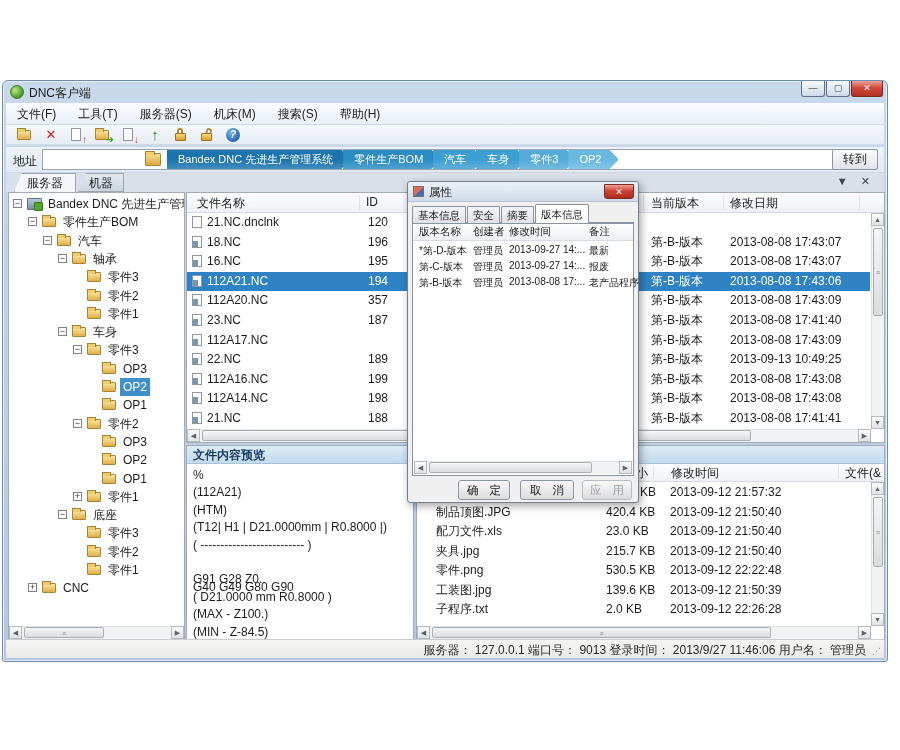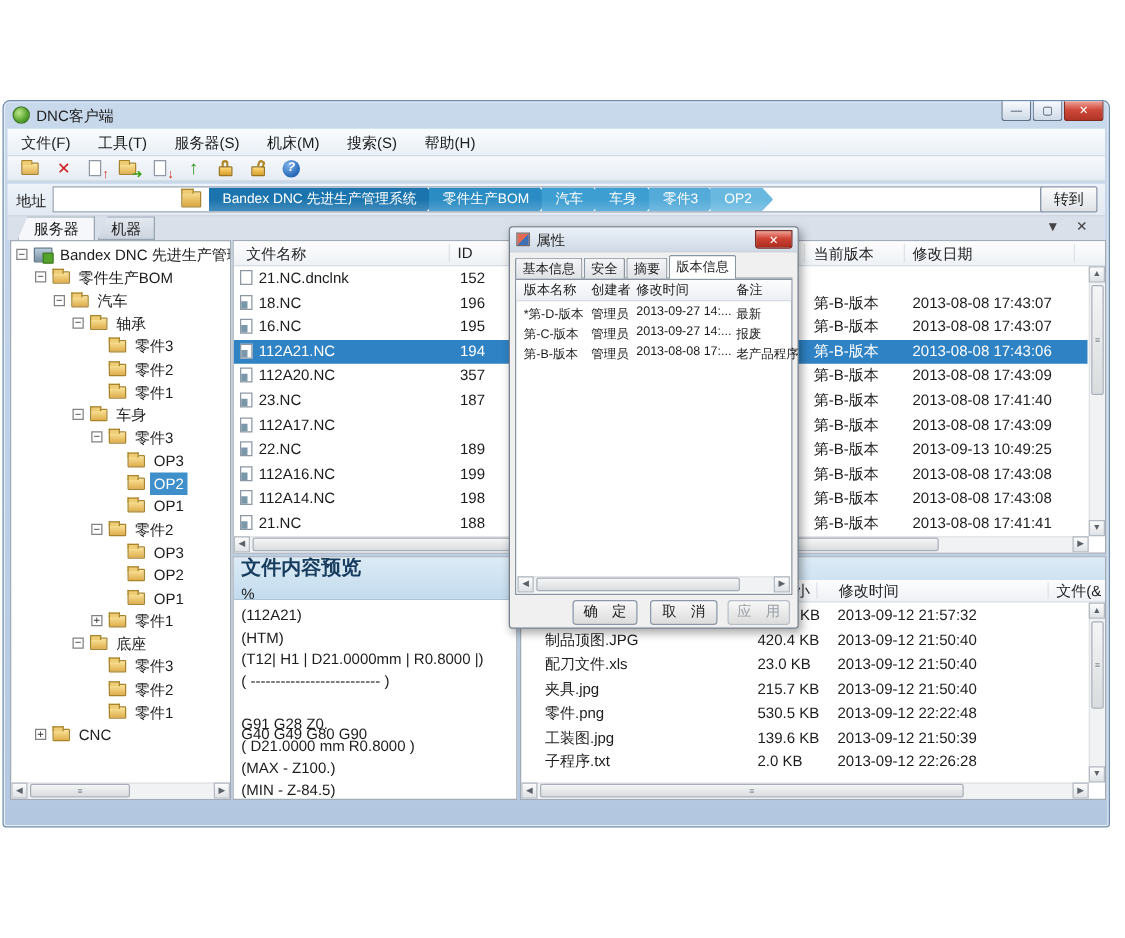--- a/index.html
+++ b/index.html
@@ -95,22 +95,22 @@
 
   .lv-head{position:absolute;left:0;right:0;top:0;height:20px;font-size:12px;color:#222;
       background:linear-gradient(#fdfdfe,#eef1f5);border-bottom:1px solid #d7dce3;}
   .lv-head .hsep{position:absolute;top:2px;bottom:2px;width:1px;background:#dde2e8;}
   .fl-row{position:absolute;left:0;right:14px;height:19px;line-height:19px;font-size:12px;color:#1c1c1c;white-space:nowrap;}
   .fl-row.sel{background:#2f83c5;color:#fff;}
   .pgi{position:absolute;left:5px;top:3px;width:10px;height:12px;background:#fff;border:1px solid #8d98a4;}
   .pgi.nc::after{content:"";position:absolute;left:0px;bottom:0px;width:5px;height:6px;background:#7b98aa;}
   .cell{position:absolute;top:0;}
 
-  .band{position:absolute;left:0;right:0;top:0;height:34px;background:linear-gradient(#dcebf6,#c3dbed);
-      border-bottom:1px solid #a9c4d8;font-size:16px;font-weight:bold;color:#173c5e;line-height:18px;padding-left:6px;}
+  .band{position:absolute;left:0;right:0;top:0;height:18px;background:linear-gradient(#dcebf6,#c3dbed);
+      border-bottom:1px solid #a9c4d8;font-size:12px;font-weight:bold;color:#173c5e;line-height:18px;padding-left:6px;}
   .prev-line{position:absolute;left:6px;right:2px;font-size:12px;color:#1c1c1c;white-space:nowrap;line-height:18px;}
 
   .at-row{position:absolute;left:0;right:14px;height:19px;line-height:19px;font-size:12px;color:#1c1c1c;white-space:nowrap;}
 
   
   .sbh{position:absolute;height:13px;background:#f1f2f4;border-top:1px solid #dfe1e4;}
   .sbv{position:absolute;width:13px;background:#f1f2f4;border-left:1px solid #dfe1e4;}
   .sb-btn{position:absolute;width:13px;height:13px;background:linear-gradient(#fcfcfc,#dfe2e6);
       border:1px solid #b4bac2;color:#5b6269;font-size:7px;text-align:center;line-height:12px;}
   .sb-thumb{position:absolute;background:linear-gradient(#f4f5f6,#d9dcdf);border:1px solid #a9afb7;border-radius:2px;
@@ -304,21 +304,21 @@
       <span class="cell" style="left:543px;top:2px;">修改日期</span>
       <span class="hsep" style="left:172px;"></span>
           <span class="hsep" style="left:456px;"></span>
           <span class="hsep" style="left:536px;"></span>
           <span class="hsep" style="left:672px;"></span>
     </div>
     <div id="flrows">
           <div class="fl-row" style="top: 20px;">
             <span class="pgi"></span>
             <span class="cell" style="left: 20px;">21.NC.dnclnk</span>
-            <span class="cell" style="left: 181px;">152</span>
+            <span class="cell" style="left: 181px;">120</span>
             <span class="cell" style="left: 464px;"></span>
             <span class="cell" style="left: 543px;"></span>
           </div>
           <div class="fl-row" style="top: 39.6px;">
             <span class="pgi nc"></span>
             <span class="cell" style="left: 20px;">18.NC</span>
             <span class="cell" style="left: 181px;">196</span>
             <span class="cell" style="left: 464px;">第-B-版本</span>
             <span class="cell" style="left: 543px;">2013-08-08 17:43:07</span>
           </div>
@@ -465,20 +465,24 @@
       <div class="sb-thumb" style="left:1px;right:1px;top:15px;height:70px;line-height:70px;">≡</div>
       <div class="sb-btn" style="bottom:0;left:-1px;">▼</div>
     </div>
     <div class="sbh" style="left:0;right:13px;bottom:0;">
       <div class="sb-btn" style="left:0;top:-1px;">◀</div>
       <div class="sb-thumb" style="top:0;bottom:1px;left:15px;right:100px;line-height:11px;">≡</div>
       <div class="sb-btn" style="right:0;top:-1px;">▶</div>
     </div>
   </div>
 
+  <div class="statusbar">
+    <span class="status-text">服务器：  127.0.0.1  端口号：  9013  登录时间：  2013/9/27 11:46:06  用户名：  管理员</span>
+    <span class="grip">⋰</span>
+  </div>
 
   <div id="dialog">
     <div class="dlg-title">
       <span class="dlg-icon"></span>
       <span class="dlg-title-text">属性</span>
       <span class="dlg-close">✕</span>
     </div>
     <div class="dlg-tabs" id="dlgtabs"><span class="dtab">基本信息</span><span class="dtab">安全</span><span class="dtab">摘要</span><span class="dtab active">版本信息</span><span class="dtab">快捷方式</span></div>
     <div class="dlg-body">
       <div class="dt-head" id="dthead">

